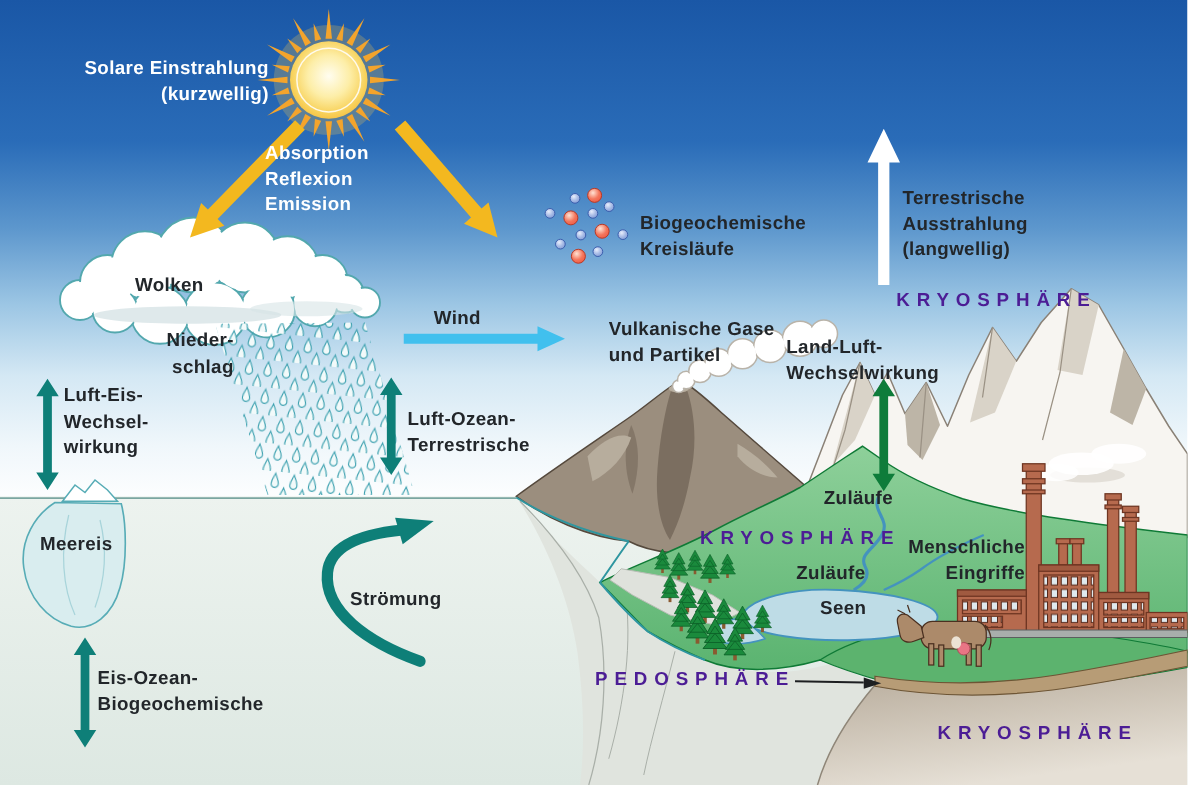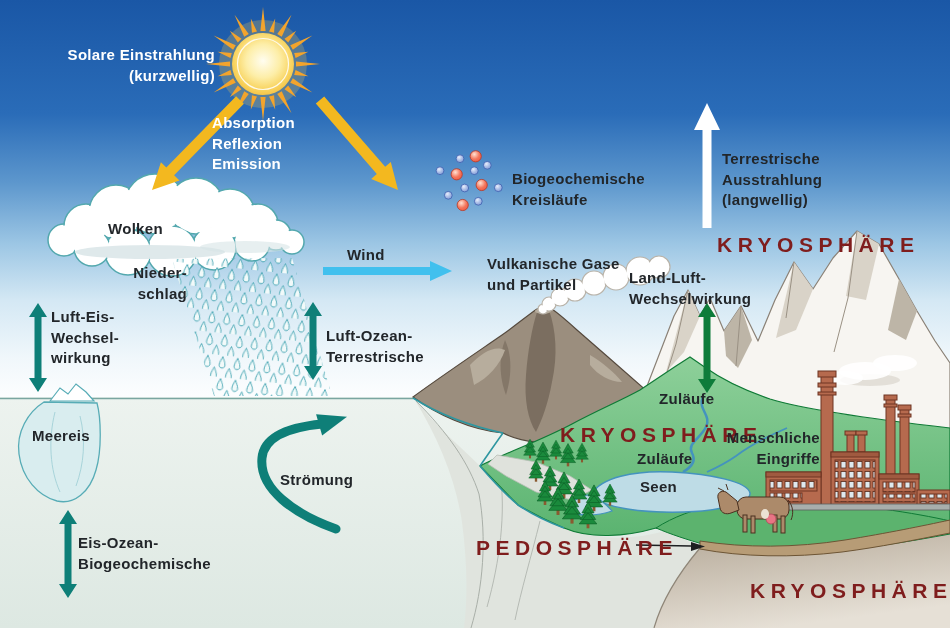--- a/index.html
+++ b/index.html
@@ -8,21 +8,21 @@
     font-family:"Liberation Sans","DejaVu Sans",sans-serif;background:#fff;
   }
   #scene{position:absolute;left:0;top:0;width:950px;height:628px;display:block}
   .label{
     position:absolute;font-size:15px;line-height:1.38;letter-spacing:.3px;
     color:var(--label-dark,#22262a);white-space:pre-line;pointer-events:none;font-weight:bold;
   }
   .light{color:var(--label-light,#ffffff)}
   .right{text-align:right}
   .center{text-align:left}
-  .sphere{letter-spacing:5.5px;font-size:21px;color:#7f1d1d;white-space:nowrap}
+  .sphere{letter-spacing:5.5px;font-size:15px;color:#4c1d95;white-space:nowrap}
 </style>
 </head>
 <body>
 
 <svg id="scene" viewBox="0 0 950 628" xmlns="http://www.w3.org/2000/svg">
   <defs>
     <linearGradient id="skyG" x1="0" y1="0" x2="0" y2="1">
       <stop offset="0" style="stop-color:var(--sky-top,#1a57a6)"></stop>
       <stop offset="0.28" stop-color="#2a6cb8"></stop>
       <stop offset="0.45" stop-color="#5d97cd"></stop>
@@ -355,17 +355,17 @@
 wirkung</div>
 <div class="label" style="left:326px;top:326px">Luft-Ozean-
 Terrestrische</div>
 <div class="label" style="left:32px;top:426px">Meereis</div>
 <div class="label" style="left:280px;top:470px">Strömung</div>
 <div class="label" style="left:78px;top:533px">Eis-Ozean-
 Biogeochemische</div>
 <div class="label" style="left:659px;top:389px">Zuläufe</div>
 <div class="label sphere" style="left:560px;top:421px">KRYOSPHÄRE</div>
 <div class="label" style="left:637px;top:449px">Zuläufe</div>
-<div class="label" style="left:640px;top:477px">Seen</div>
+<div class="label" style="left:656px;top:477px">Seen</div>
 <div class="label right" style="right:130px;top:428px">Menschliche
 Eingriffe</div>
 <div class="label sphere" style="left:476px;top:534px">PEDOSPHÄRE</div>
 <div class="label sphere" style="left:750px;top:577px">KRYOSPHÄRE</div>
 
 </body></html>

